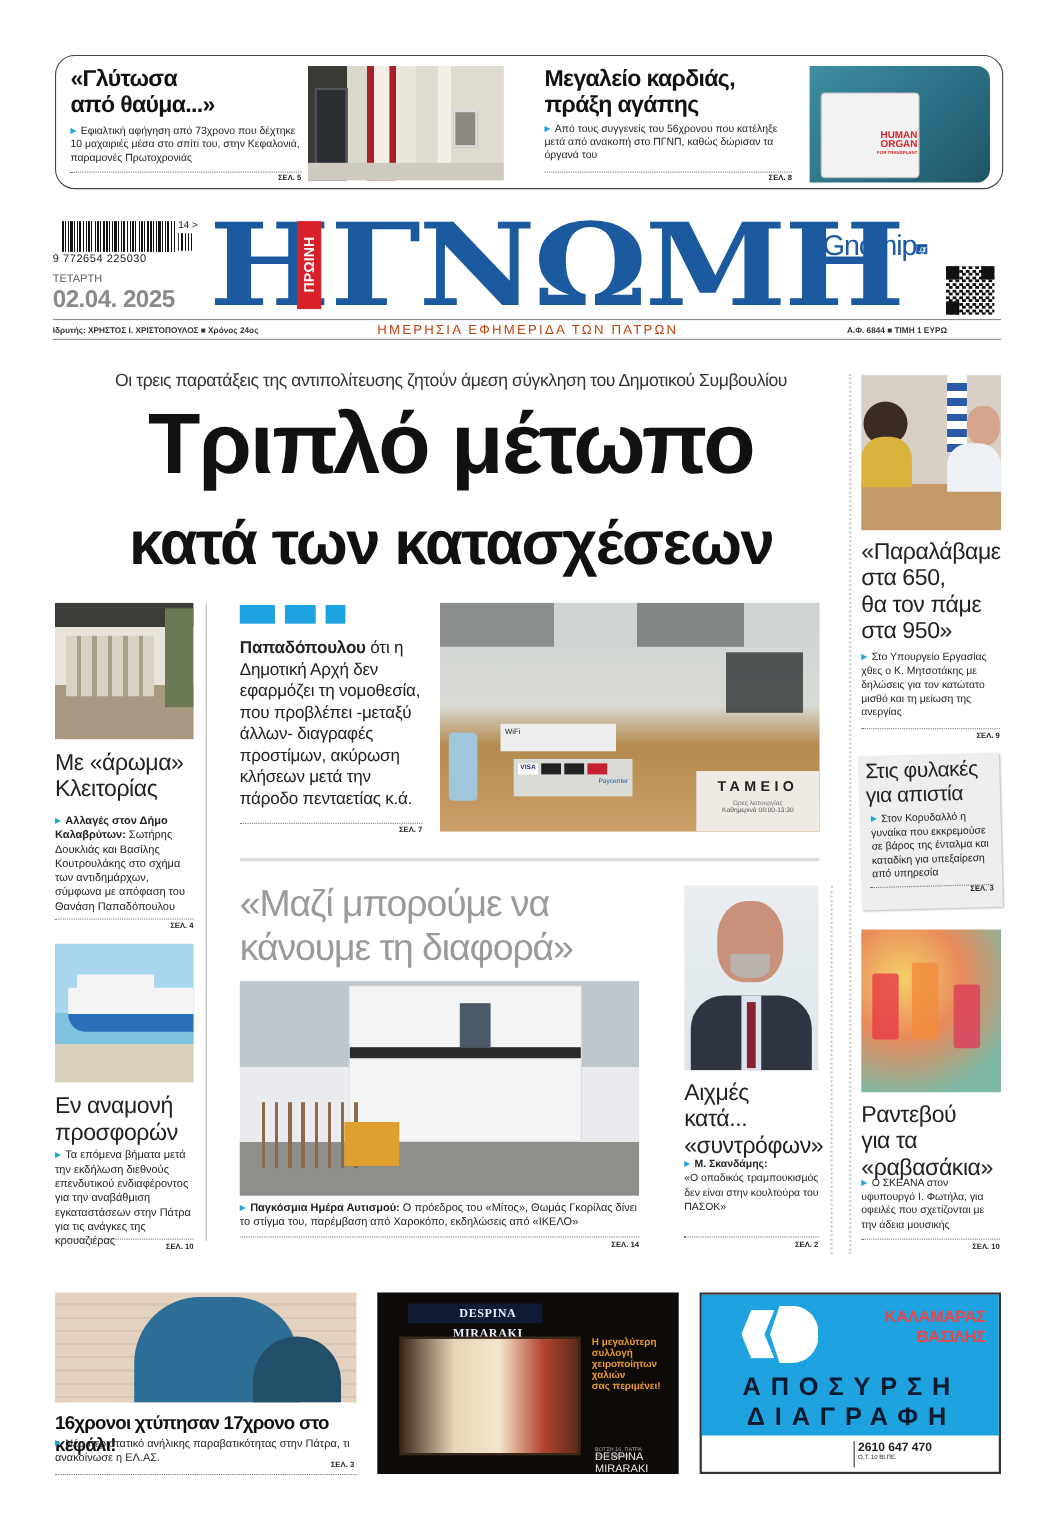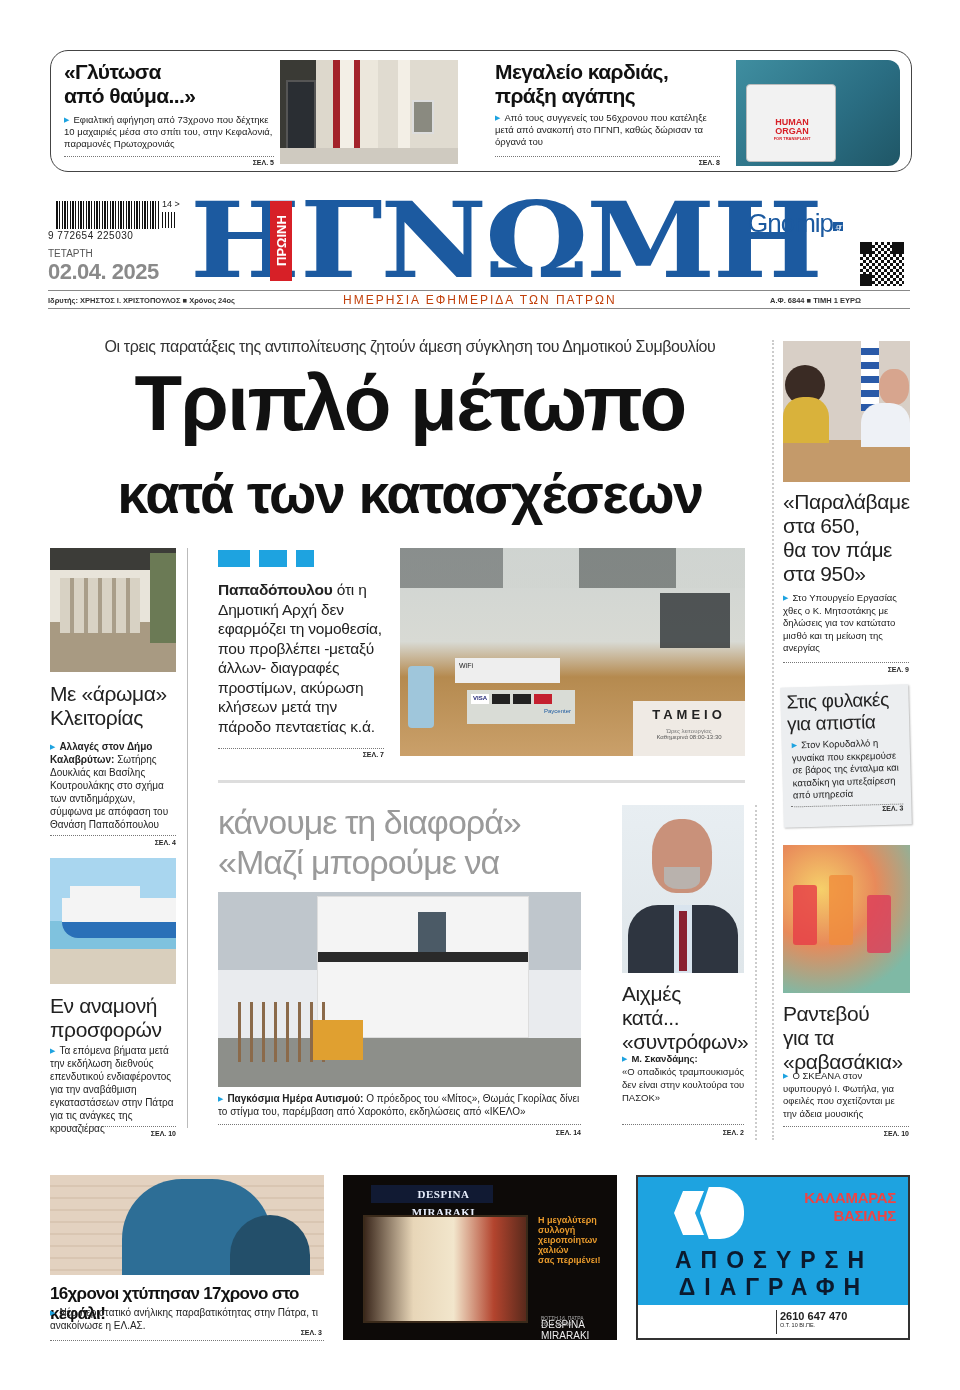--- a/index.html
+++ b/index.html
@@ -50,21 +50,21 @@
   <div class="teaser-title">
     <div>Μεγαλείο καρδιάς,</div>
     <div>πράξη αγάπης</div>
   </div>
   <div class="teaser-text bullet" style="margin-top:4px;">Από τους συγγενείς του 56χρονου που κατέληξε μετά από ανακοπή στο ΠΓΝΠ, καθώς δώρισαν τα όργανά του</div>
   <div class="dotline" style="margin-top:8px;"></div>
   <div class="page-ref" style="margin-top:2px;">ΣΕΛ. 8</div>
 </div>
 <div class="abs photo" style="left:736px;top:60px;width:164px;height:106px;background:linear-gradient(135deg,#3f8ea0,#2a6d82 60%,#1f5666);border-radius:0 12px 12px 0;">
   <div class="abs" style="left:10px;top:24px;width:90px;height:78px;background:#f2f2f2;border-radius:4px;border:1px solid #bbb;"></div>
-  <div class="abs" style="left:14px;top:58px;width:84px;text-align:center;color:#d72027;font-weight:bold;font-size:9px;line-height:9px;">
+  <div class="abs" style="left:14px;top:58px;width:84px;text-align:right;color:#d72027;font-weight:bold;font-size:9px;line-height:9px;">
     <div>HUMAN</div>
     <div>ORGAN</div>
     <div style="font-size:4px;line-height:5px;">FOR TRANSPLANT</div>
   </div>
 </div>
 
 <div class="abs" style="left:56px;top:201px;width:104px;height:28px;background:repeating-linear-gradient(90deg,#111 0 2px,#fff 2px 3px,#111 3px 4px,#fff 4px 6px,#111 6px 7px,#fff 7px 8px);"></div>
 <div class="abs" style="left:162px;top:212px;width:14px;height:16px;background:repeating-linear-gradient(90deg,#111 0 1px,#fff 1px 3px);"></div>
 <div class="abs" style="left:162px;top:199px;font-size:9px;">14 &gt;</div>
 <div class="abs" style="left:48px;top:230px;font-size:10px;letter-spacing:0.5px;">9 772654 225030</div>
@@ -152,22 +152,22 @@
 <div class="abs story-title" style="left:50px;top:994px;width:140px;">
   <div>Εν αναμονή</div>
   <div>προσφορών</div>
 </div>
 <div class="abs story-text bullet" style="left:50px;top:1044px;width:128px;">Τα επόμενα βήματα μετά την εκδήλωση διεθνούς επενδυτικού ενδιαφέροντος για την αναβάθμιση εγκαταστάσεων στην Πάτρα για τις ανάγκες της κρουαζιέρας</div>
 <div class="abs dotline" style="left:50px;top:1126px;width:126px;"></div>
 <div class="abs page-ref" style="left:50px;top:1130px;width:126px;">ΣΕΛ. 10</div>
 
 <div class="abs" style="left:218px;top:780px;width:527px;border-top:3px solid #ddd;"></div>
 <div class="abs" style="left:218px;top:802px;width:400px;font-size:34px;line-height:40px;color:#9a9a9a;letter-spacing:-1px;">
+  <div>«Μαζί μπορούμε να</div>
   <div>κάνουμε τη διαφορά»</div>
-  <div>«Μαζί μπορούμε να</div>
 </div>
 <div class="abs photo" style="left:218px;top:892px;width:363px;height:195px;background:linear-gradient(#bfc6cc 0 40%,#e9ebee 40% 75%,#8d8f8a 75%);">
   <div class="abs" style="left:100px;top:5px;width:210px;height:140px;background:#f4f4f4;box-shadow:0 0 0 1px #ddd;"></div>
   <div class="abs" style="left:100px;top:60px;width:210px;height:10px;background:#2a2a2a;"></div>
   <div class="abs" style="left:200px;top:20px;width:28px;height:40px;background:#4b5a66;"></div>
   <div class="abs" style="left:20px;top:110px;width:90px;height:60px;background:repeating-linear-gradient(90deg,#8b6a4a 0 3px,transparent 3px 12px);"></div>
   <div class="abs" style="left:95px;top:128px;width:50px;height:40px;background:#e0a030;"></div>
 </div>
 <div class="abs story-text bullet" style="left:218px;top:1092px;width:370px;"><b>Παγκόσμια Ημέρα Αυτισμού:</b><span> Ο πρόεδρος του «Μίτος», Θωμάς Γκορίλας δίνει το στίγμα του, παρέμβαση από Χαροκόπο, εκδηλώσεις από «ΙΚΕΛΟ»</span></div>
 <div class="abs dotline" style="left:218px;top:1124px;width:363px;"></div>

